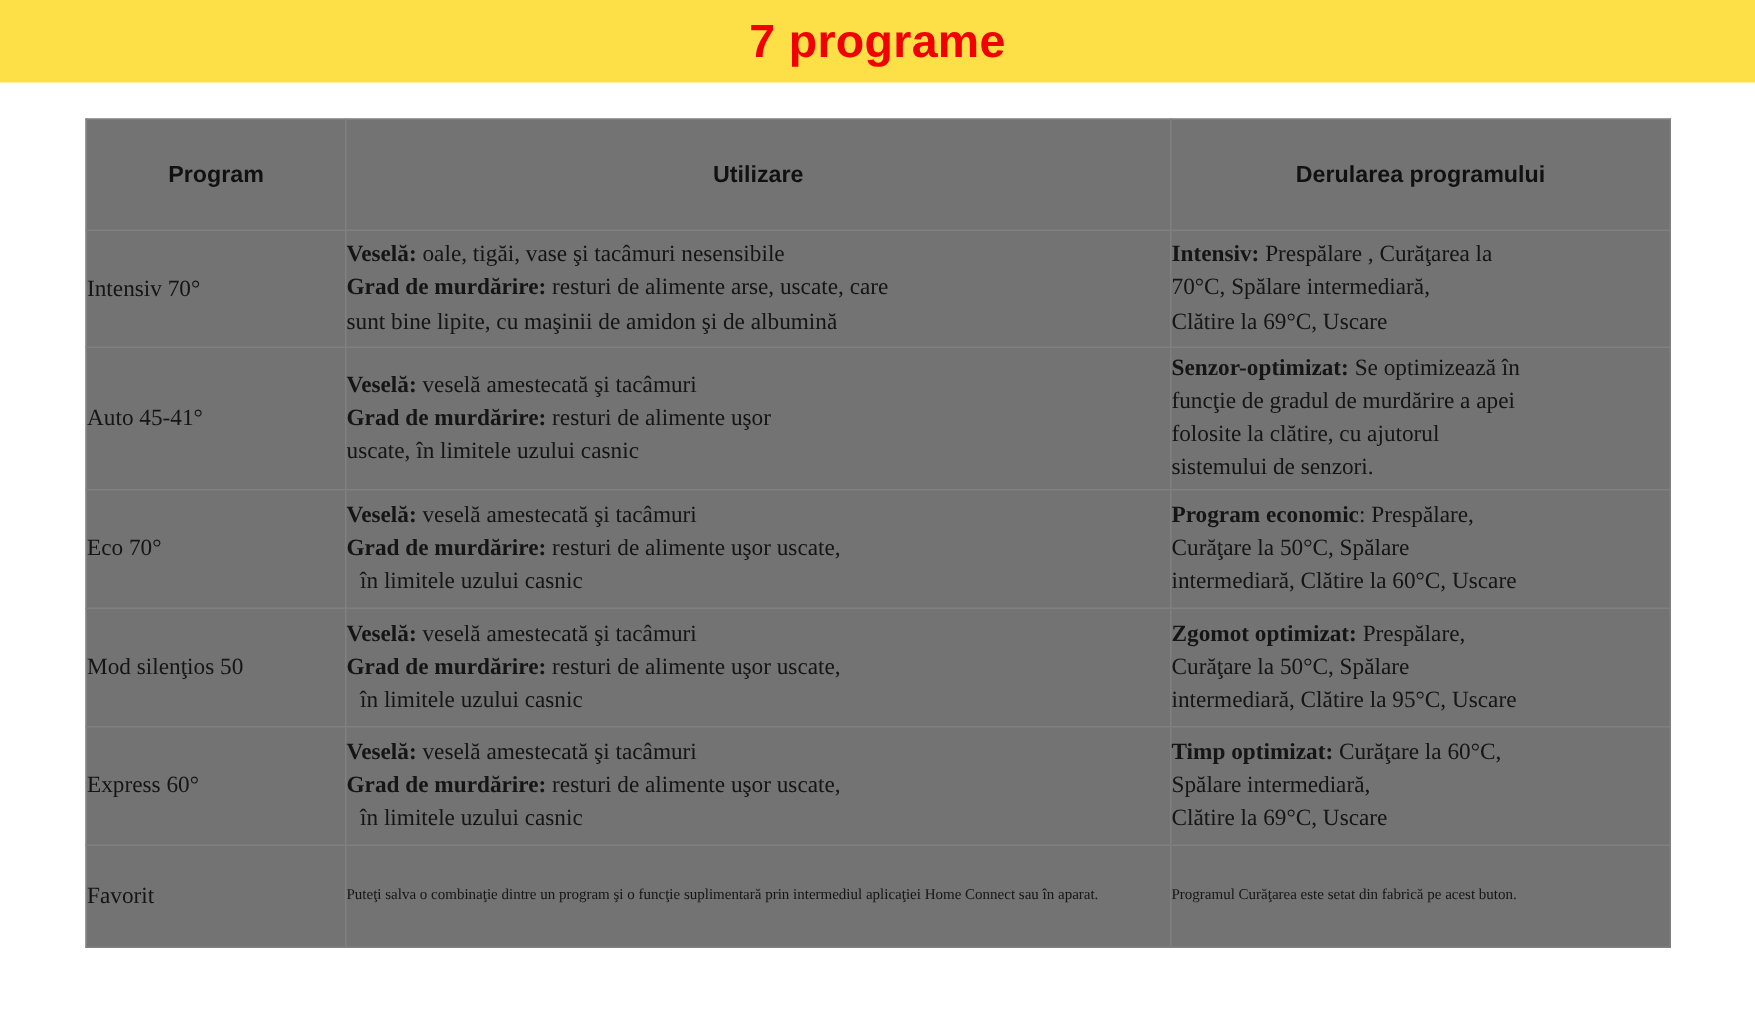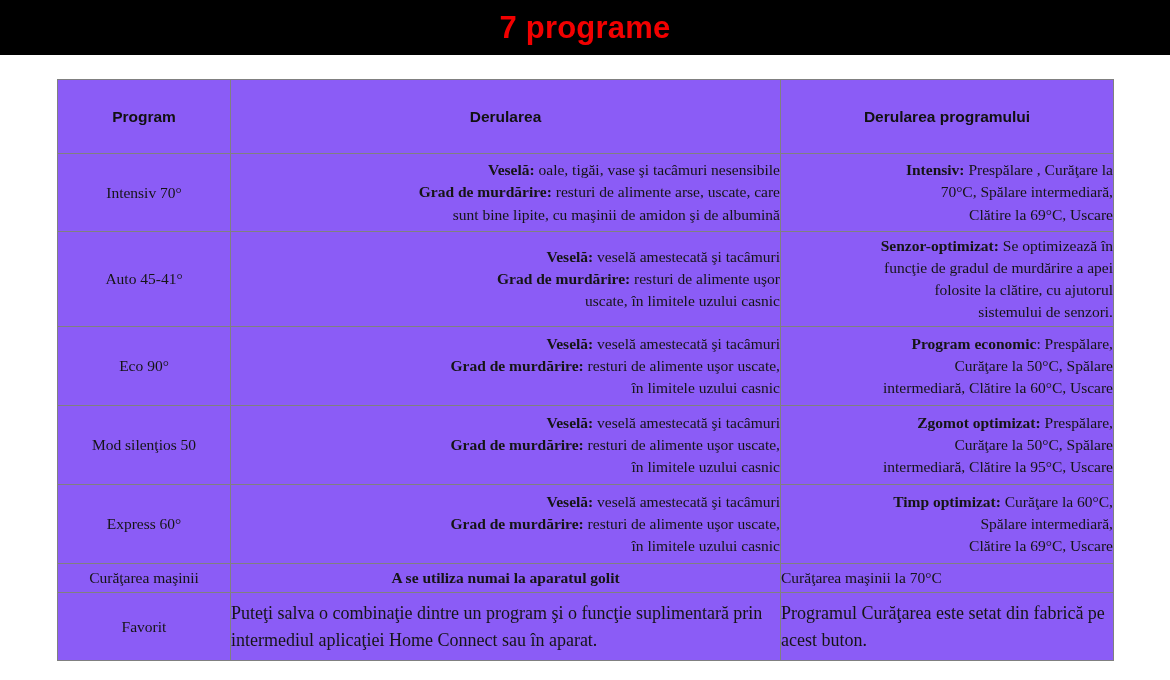--- a/index.html
+++ b/index.html
@@ -9,96 +9,96 @@
   body {
     width: 1170px;
     height: 680px;
     background: #ffffff;
     font-family: "Liberation Sans", sans-serif;
     overflow: hidden;
   }
   .banner {
     width: 1170px;
     height: 55px;
-    background: #000000;
+    background: #fde047;
     display: flex;
     align-items: center;
     justify-content: center;
   }
   .banner-title {
     color: #f20000;
     font-family: "Liberation Sans", sans-serif;
     font-weight: bold;
     font-size: 31px;
     letter-spacing: 0.2px;
     line-height: 1;
   }
   .table-wrap {
     padding-left: 57px;
     padding-top: 24px;
   }
   table.program-table {
     width: 1056px;
     border-collapse: collapse;
     table-layout: fixed;
-    background: #8b5cf6;
+    background: #737373;
   }
   table.program-table td, table.program-table th {
     border: 1px solid #808080;
     vertical-align: middle;
     padding: 0;
   }
   col.c1 { width: 173px; }
   col.c2 { width: 550px; }
   col.c3 { width: 333px; }
 
   .th-cell {
     text-align: center;
     font-weight: bold;
     font-size: 15.5px;
     color: #111111;
     height: 73px;
     line-height: 73px;
     font-family: "Liberation Sans", sans-serif;
   }
   .prog-cell {
-    text-align: center;
+    text-align: left;
     font-size: 15.5px;
     color: #151515;
     font-family: "Liberation Serif", serif;
     font-weight: normal;
   }
   .body-cell {
     font-size: 15.5px;
     color: #151515;
     font-family: "Liberation Serif", serif;
     padding: 7px 0 8px 10px;
     line-height: 1.43;
   }
-  .body-cell .line { white-space: nowrap; text-align: right; }
+  .body-cell .line { white-space: nowrap; }
   .body-cell .line.indent { padding-left: 9px; }
   .body-cell b { font-weight: bold; }
   .center-bold {
     text-align: center;
     font-weight: bold;
     font-size: 15.5px;
     color: #151515;
     font-family: "Liberation Serif", serif;
     padding: 3px 0 4px 0;
     line-height: 1.4;
   }
   .short-cell {
     font-size: 15.5px;
     color: #151515;
     font-family: "Liberation Serif", serif;
     padding: 3px 0 4px 10px;
     line-height: 1.4;
   }
   .wrap-cell {
-    font-size: 18px;
+    font-size: 10px;
     color: #151515;
     font-family: "Liberation Serif", serif;
     padding: 7px 8px 8px 10px;
     line-height: 1.45;
   }
   .r-tall1 { height: 78px; }
   .r-tall2 { height: 95px; }
   .r-tall3 { height: 79px; }
   .r-short { height: 29px; }
   .r-last  { height: 68px; }
@@ -113,35 +113,35 @@
 <div class="table-wrap">
   <table class="program-table">
     <colgroup>
         <col class="c1">
         <col class="c2">
         <col class="c3">
       </colgroup>
     <thead>
       <tr>
         <th class="th-cell">Program</th>
-        <th class="th-cell">Derularea</th>
+        <th class="th-cell">Utilizare</th>
         <th class="th-cell">Derularea programului</th>
       </tr>
     </thead>
     <tbody>
 
       <tr class="r-tall1">
         <td class="prog-cell">Intensiv 70°</td>
         <td class="body-cell">
           <div class="line"><b>Veselă:</b><span> oale, tigăi, vase şi tacâmuri nesensibile</span></div>
           <div class="line"><b>Grad de murdărire:</b><span> resturi de alimente arse, uscate, care</span></div>
           <div class="line"><span>sunt bine lipite, cu maşinii de amidon şi de albumină</span></div>
         </td>
         <td class="body-cell">
-          <div class="line"><b>Intensiv:</b><span>  Prespălare , Curăţare la</span></div>
+          <div class="line"><b>Intensiv:</b><span>  Prespălare , Curăţarea la</span></div>
           <div class="line"><span>70°C, Spălare intermediară,</span></div>
           <div class="line"><span>Clătire la 69°C, Uscare</span></div>
         </td>
       </tr>
 
       <tr class="r-tall2">
         <td class="prog-cell">Auto 45-41°</td>
         <td class="body-cell">
           <div class="line"><b>Veselă:</b><span> veselă amestecată şi tacâmuri</span></div>
           <div class="line"><b>Grad de murdărire:</b><span> resturi de alimente uşor</span></div>
@@ -149,21 +149,21 @@
         </td>
         <td class="body-cell">
           <div class="line"><b>Senzor-optimizat:</b><span> Se optimizează în</span></div>
           <div class="line"><span>funcţie de gradul de murdărire a apei</span></div>
           <div class="line"><span>folosite la clătire, cu ajutorul</span></div>
           <div class="line"><span>sistemului de senzori.</span></div>
         </td>
       </tr>
 
       <tr class="r-tall3">
-        <td class="prog-cell">Eco 90°</td>
+        <td class="prog-cell">Eco 70°</td>
         <td class="body-cell">
           <div class="line"><b>Veselă:</b><span> veselă amestecată şi tacâmuri</span></div>
           <div class="line"><b>Grad de murdărire:</b><span> resturi de alimente uşor uscate,</span></div>
           <div class="line indent"><span> în limitele uzului casnic</span></div>
         </td>
         <td class="body-cell">
           <div class="line"><b>Program economic</b><span>: Prespălare,</span></div>
           <div class="line"><span>Curăţare la 50°C, Spălare</span></div>
           <div class="line"><span>intermediară, Clătire la 60°C, Uscare</span></div>
         </td>
@@ -190,25 +190,20 @@
           <div class="line"><b>Grad de murdărire:</b><span> resturi de alimente uşor uscate,</span></div>
           <div class="line indent"><span> în limitele uzului casnic</span></div>
         </td>
         <td class="body-cell">
           <div class="line"><b>Timp optimizat:</b><span> Curăţare la 60°C,</span></div>
           <div class="line"><span>Spălare intermediară,</span></div>
           <div class="line"><span>Clătire la 69°C, Uscare</span></div>
         </td>
       </tr>
 
-      <tr class="r-short">
-        <td class="prog-cell">Curăţarea maşinii</td>
-        <td class="center-bold">A se utiliza numai la aparatul golit</td>
-        <td class="short-cell">Curăţarea maşinii la 70°C</td>
-      </tr>
 
       <tr class="r-last">
         <td class="prog-cell">Favorit</td>
         <td class="wrap-cell">Puteţi salva o combinaţie dintre un program şi o funcţie suplimentară  prin intermediul aplicaţiei Home Connect sau în aparat.</td>
         <td class="wrap-cell">Programul Curăţarea este setat din fabrică pe acest buton.</td>
       </tr>
 
     </tbody>
   </table>
 </div>

